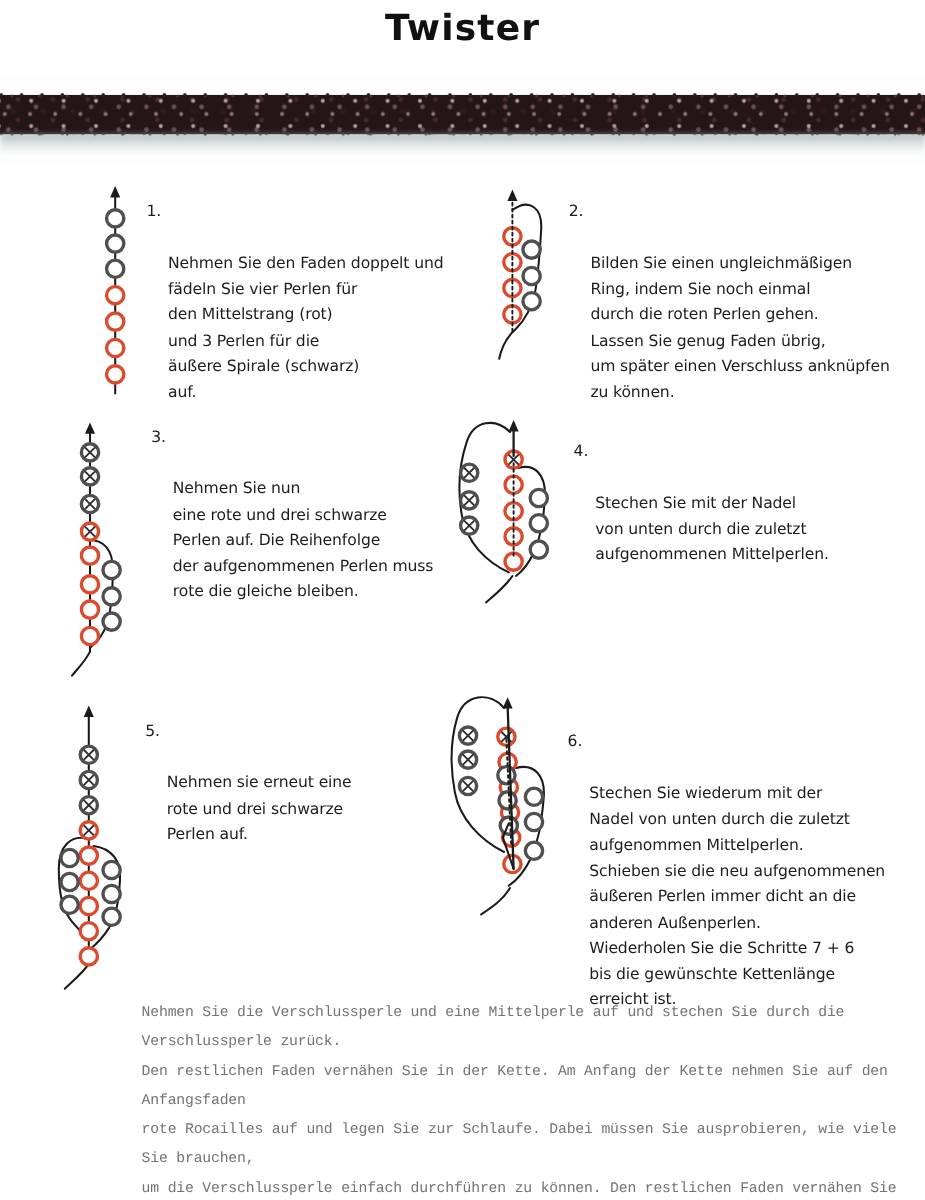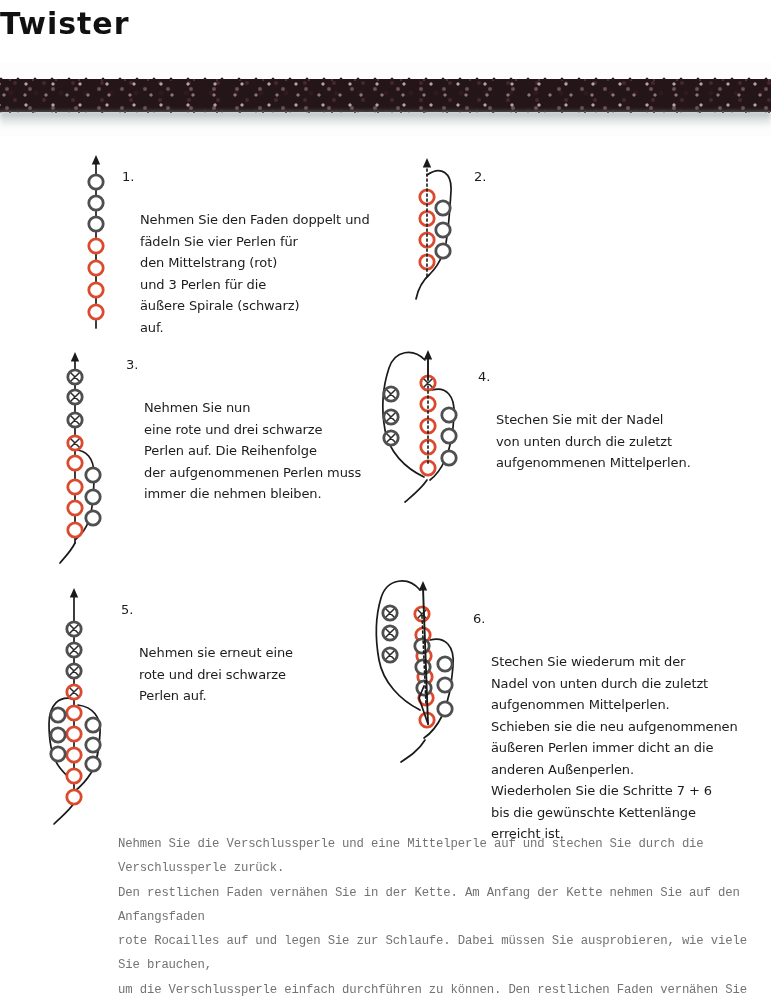--- a/index.html
+++ b/index.html
@@ -1,21 +1,21 @@
 <!DOCTYPE html>
 <html><head>
 <meta charset="utf-8">
 <style>
   html,body{margin:0;padding:0;}
   body{
     width:771px;height:1000px;position:relative;background:#ffffff;
     font-family:"DejaVu Sans", sans-serif;color:#1b1b1b;overflow:hidden;
   }
   .page-title{
-    position:absolute;top:6px;left:0;width:771px;
+    position:absolute;top:6px;left:0;width:771px;text-align:center;
     font-size:30px;font-weight:bold;letter-spacing:1px;color:#111;
   }
   
   .photo{position:absolute;top:62px;left:0;width:771px;height:74px;background:#fdfdfd;}
   .rope{
     position:absolute;top:17px;left:-5px;right:-5px;height:33px;border-radius:7px;
     background-color:#241518;
     background-image:
       radial-gradient(circle 3px  at 4px 5px,  #b7a2a6 35%, rgba(0,0,0,0) 72%),
       radial-gradient(circle 3.5px at 12px 10px,#6d5157 35%, rgba(0,0,0,0) 74%),
@@ -96,20 +96,26 @@
       <circle cx="22" cy="109" r="7.2" fill="#ffffff" stroke="#dc4a2e" stroke-width="2.8"></circle>
       <circle cx="38" cy="55" r="7.2" fill="#ffffff" stroke="#4f4f4f" stroke-width="2.8"></circle>
       <circle cx="38" cy="77" r="7.2" fill="#ffffff" stroke="#4f4f4f" stroke-width="2.8"></circle>
       <circle cx="38" cy="98" r="7.2" fill="#ffffff" stroke="#4f4f4f" stroke-width="2.8"></circle>
       <path d="M22 11 L22 126" fill="none" stroke="#1a1a1a" stroke-width="1.6" stroke-linecap="round" stroke-dasharray="2.2 2.8"></path>
       <path d="M22 5L17.8 14.5L26.2 14.5Z" fill="#1a1a1a"></path>
     </svg>
 </div>
 <div class="step-text" style="left:474px;top:166px">
   <span class="step-num">2.</span>
+  <span>Bilden Sie einen ungleichmäßigen
+Ring, indem Sie noch einmal
+durch die roten Perlen gehen.
+Lassen Sie genug Faden übrig,
+um später einen Verschluss anknüpfen
+zu können.</span>
 </div>
 
 <div class="diagram" style="left:55px;top:348px;width:70px;height:225px">
   <svg viewBox="0 0 70 225">
       <path d="M20 12 L20 195" fill="none" stroke="#1a1a1a" stroke-width="1.7" stroke-linecap="round"></path>
       <path d="M20 102 C31 102 39 110 39 126 C39 147 38 160 34 172 C31 181 26 187 21 191" fill="none" stroke="#1a1a1a" stroke-width="1.7" stroke-linecap="round"></path>
       <path d="M20 195 C16 203 10 209 5 215" fill="none" stroke="#1a1a1a" stroke-width="1.7" stroke-linecap="round"></path>
       <circle cx="20" cy="29" r="7.2" fill="#ffffff" stroke="#4f4f4f" stroke-width="2.8"></circle>
       <path d="M16.2 25.2L23.8 32.8M23.8 25.2L16.2 32.8" stroke="#2a2a2a" stroke-width="1.5" fill="none" stroke-linecap="round"></path>
       <circle cx="20" cy="49" r="7.2" fill="#ffffff" stroke="#4f4f4f" stroke-width="2.8"></circle>
@@ -127,21 +133,21 @@
       <circle cx="38" cy="170" r="7.2" fill="#ffffff" stroke="#4f4f4f" stroke-width="2.8"></circle>
       <path d="M20 4L15.8 13.5L24.2 13.5Z" fill="#1a1a1a"></path>
     </svg>
 </div>
 <div class="step-text" style="left:126px;top:354px">
   <span class="step-num">3.</span>
   <span>Nehmen Sie nun
 eine rote und drei schwarze
 Perlen auf. Die Reihenfolge
 der aufgenommenen Perlen muss
-immer die nehmen bleiben.</span>
+rote die gleiche bleiben.</span>
 </div>
 
 <div class="diagram" style="left:375px;top:346px;width:105px;height:162px">
   <svg viewBox="0 0 105 162">
       <path d="M50 14 C38 2 20 4 14 22 C8 40 6 62 10 84 C14 106 30 122 49 131" fill="none" stroke="#1a1a1a" stroke-width="1.7" stroke-linecap="round"></path>
       <path d="M57 44 C71 40 80 50 79 68 C78 88 76 100 70 114 C65 125 59 131 55 134" fill="none" stroke="#1a1a1a" stroke-width="1.7" stroke-linecap="round"></path>
       <path d="M52 134 C46 143 37 150 30 156" fill="none" stroke="#1a1a1a" stroke-width="1.7" stroke-linecap="round"></path>
       <circle cx="16" cy="48" r="7.2" fill="#ffffff" stroke="#4f4f4f" stroke-width="2.8"></circle>
       <path d="M12.2 44.2L19.8 51.8M19.8 44.2L12.2 51.8" stroke="#2a2a2a" stroke-width="1.5" fill="none" stroke-linecap="round"></path>
       <circle cx="16" cy="71" r="7.2" fill="#ffffff" stroke="#4f4f4f" stroke-width="2.8"></circle>

